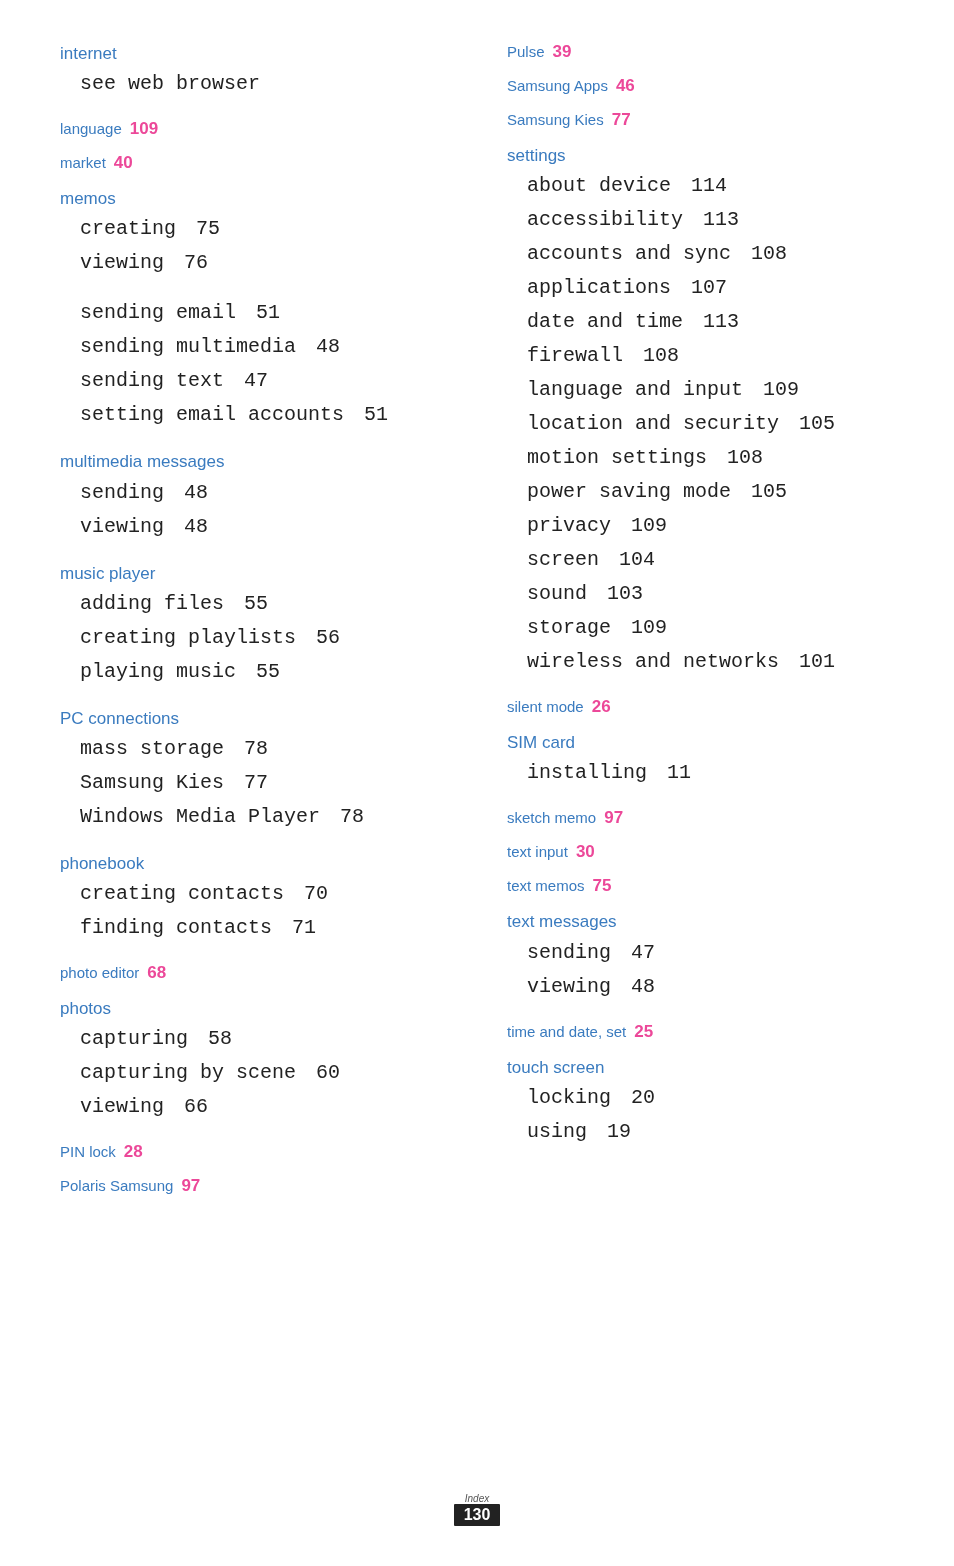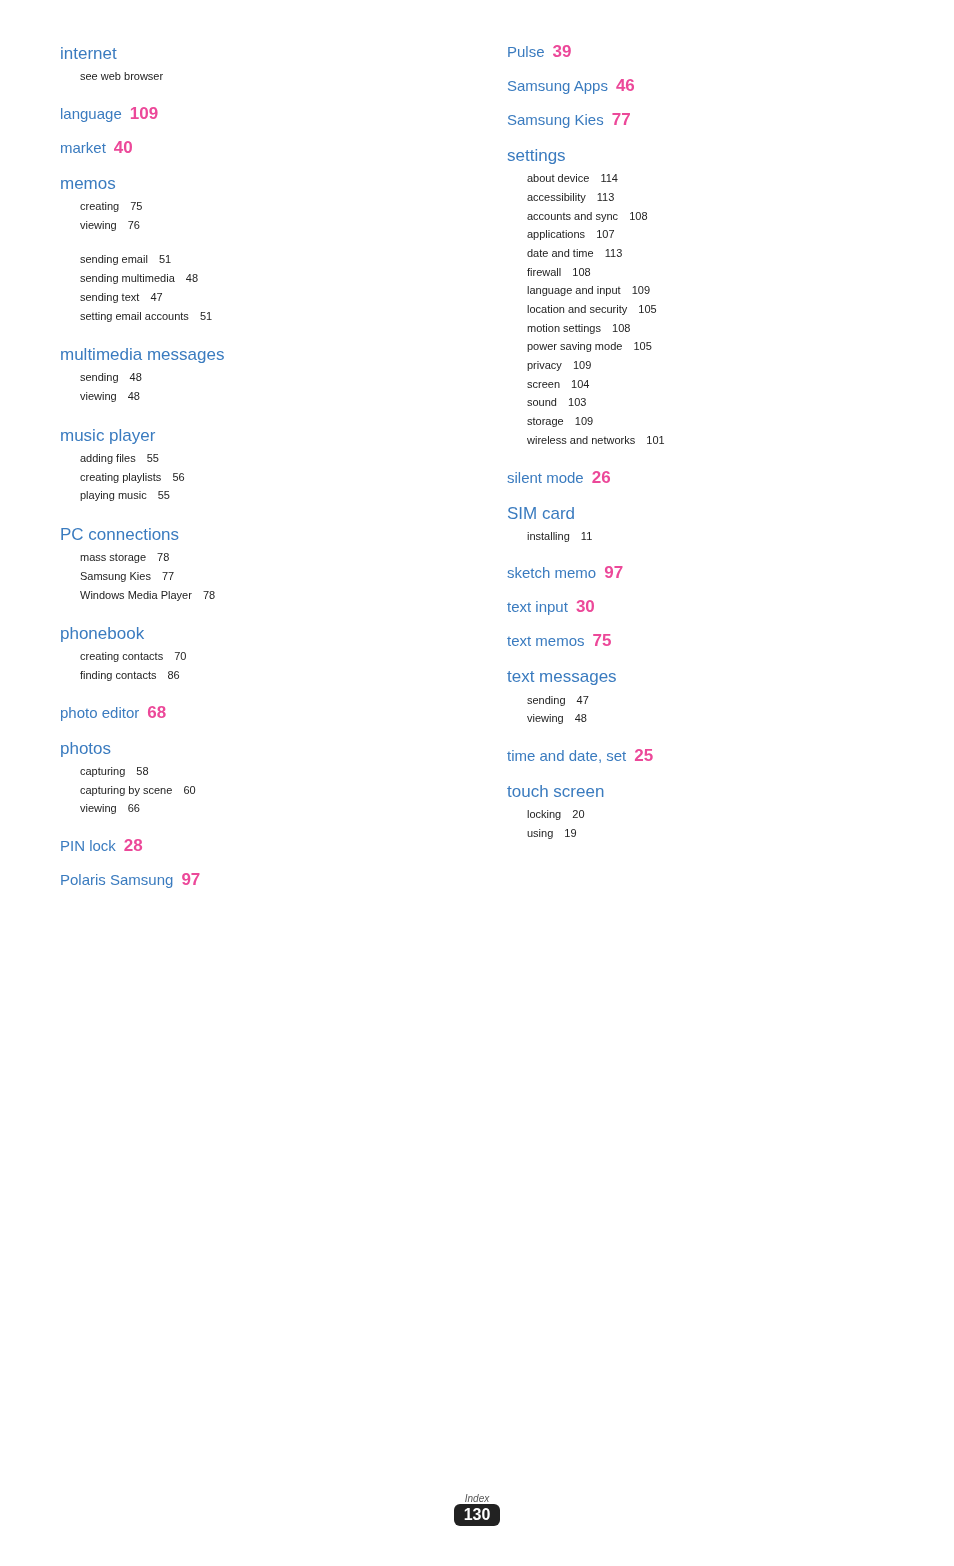--- a/index.html
+++ b/index.html
@@ -41,24 +41,25 @@
       font-size: 17px;
       font-weight: 700;
       margin-left: 8px;
       display: inline;
     }
     .sub-entries {
       margin-left: 20px;
       margin-bottom: 6px;
     }
     .sub-entry {
-      font-size: 11px;
+      font-size: 20px;
       color: #222;
       line-height: 1.7;
       display: block;
+      font-family: Liberation Mono, monospace;
     }
     .sub-entry-page {
       margin-left: 8px;
       color: #222;
     }
     .entry-group {
       margin-bottom: 10px;
     }
     .page-footer {
       position: absolute;
@@ -73,21 +74,21 @@
       color: #555;
       display: block;
     }
     .footer-page {
       display: inline-block;
       background: #222;
       color: #fff;
       font-weight: bold;
       font-size: 16px;
       padding: 2px 10px;
-      border-radius: 6px;
+      border-radius: 1px;
     }
   </style>
 </head>
 <body>
 
 <div class="index-container">
   <div class="column" id="left-col">
       <div class="entry-group">
         <div>
           <span class="entry-heading">internet</span>
@@ -147,21 +148,21 @@
           <span class="sub-entry">Samsung Kies<span class="sub-entry-page">   77</span></span>
           <span class="sub-entry">Windows Media Player<span class="sub-entry-page">   78</span></span>
         </div>
       </div>
       <div class="entry-group">
         <div>
           <span class="entry-heading">phonebook</span>
         </div>
         <div class="sub-entries">
           <span class="sub-entry">creating contacts<span class="sub-entry-page">   70</span></span>
-          <span class="sub-entry">finding contacts<span class="sub-entry-page">   86</span></span>
+          <span class="sub-entry">finding contacts<span class="sub-entry-page">   71</span></span>
         </div>
       </div>
       <div class="entry-group">
         <div><span class="entry-heading-inline">photo editor</span><span class="entry-page-inline">68</span></div>
       </div>
       <div class="entry-group">
         <div>
           <span class="entry-heading">photos</span>
         </div>
         <div class="sub-entries">

